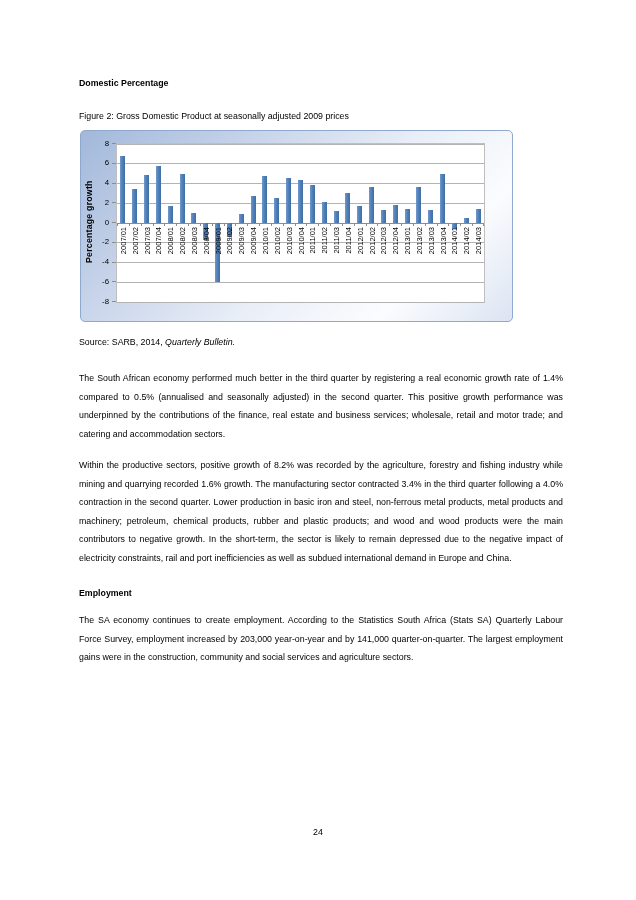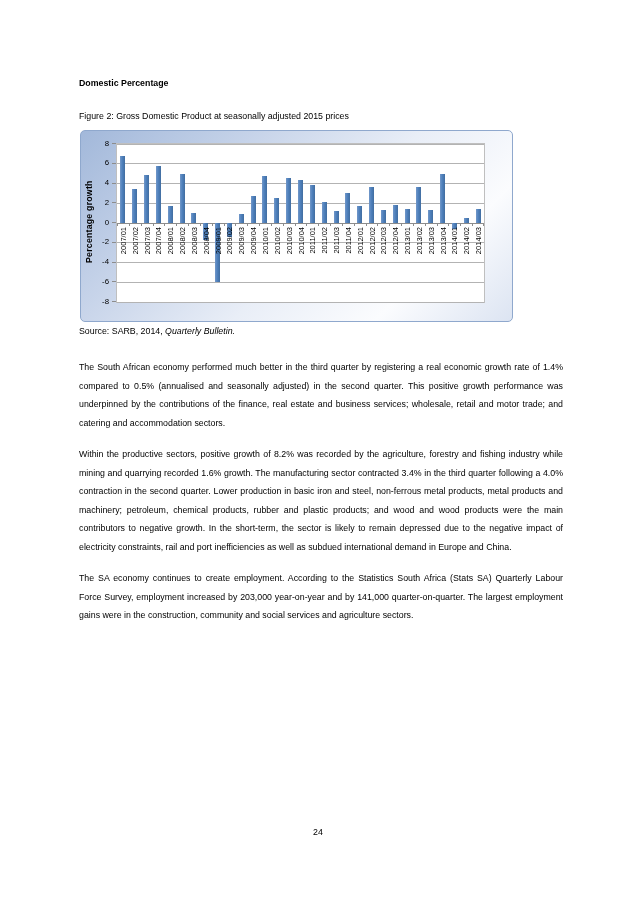--- a/index.html
+++ b/index.html
@@ -7,21 +7,21 @@
     position:relative;width:636px;height:900px;background:#ffffff;
     font-family:"Liberation Sans",sans-serif;color:#000;overflow:hidden;
   }
   .content{position:absolute;left:79px;top:0;width:484px;}
   .heading{font-size:8.8px;font-weight:bold;margin-top:0;}
   .heading-domestic{margin-top:78px;}
   .heading-employment{margin-top:21px;}
   .figcaption{font-size:8.8px;margin-top:23px;}
   .para{font-size:8.8px;line-height:18.5px;text-align:justify;margin-top:13px;}
   .para-first{margin-top:22px;}
-  .source{font-size:8.8px;margin-top:4px;}
+  .source{font-size:8.8px;margin-top:15px;}
   .source .italic{font-style:italic;}
   .page-num{position:absolute;left:0;width:636px;top:827px;text-align:center;font-size:8.8px;}
 
   
   .chart-frame{
     position:relative;margin-top:9px;margin-left:1px;
     width:431px;height:190px;
     border:1px solid #8fa8cd;border-radius:5px;
     background:linear-gradient(135deg,#a2b8da 0%,#c6d3e9 28%,#e9eef7 55%,#fbfcfe 78%,#dce4f2 100%);
   }
@@ -48,21 +48,21 @@
   }
 </style>
 </head>
 <body>
 
 <div class="page">
   <div class="content">
 
     <div class="heading heading-domestic">Domestic Percentage</div>
 
-    <div class="figcaption">Figure 2: Gross Domestic Product at seasonally adjusted 2015 prices</div>
+    <div class="figcaption">Figure 2: Gross Domestic Product at seasonally adjusted 2009 prices</div>
 
     <div class="chart-frame">
       <div class="ytitle">Percentage growth</div>
       <div class="plot-area">
           <div class="gridline" style="top: -0.5px;"></div>
           <div class="gridline" style="top: 19.25px;"></div>
           <div class="gridline" style="top: 39px;"></div>
           <div class="gridline" style="top: 58.75px;"></div>
           <div class="gridline zeroline" style="top: 78.5px;"></div>
           <div class="gridline" style="top: 98.25px;"></div>
@@ -183,18 +183,19 @@
         <div class="ytick-label" style="top: 165.5px;">-8</div>
         <div class="ytick" style="top: 170px;"></div>
       </div>
 
     <div class="source"><span>Source: SARB, 2014, </span><span class="italic">Quarterly Bulletin.</span></div>
 
     <div class="para para-first">The South African economy performed much better in the third quarter by registering a real economic growth rate of 1.4% compared to 0.5% (annualised and seasonally adjusted) in the second quarter. This positive growth performance was underpinned by the contributions of the finance, real estate and business services; wholesale, retail and motor trade; and catering and accommodation sectors.</div>
 
     <div class="para">Within the productive sectors, positive growth of 8.2% was recorded by the agriculture, forestry and fishing industry while mining and quarrying recorded 1.6% growth. The manufacturing sector contracted 3.4% in the third quarter following a 4.0% contraction in the second quarter. Lower production in basic iron and steel, non-ferrous metal products, metal products and machinery; petroleum, chemical products, rubber and plastic products; and wood and wood products were the main contributors to negative growth. In the short-term, the sector is likely to remain depressed due to the negative impact of electricity constraints, rail and port inefficiencies as well as subdued international demand in Europe and China.</div>
 
+    <div class="heading heading-employment">Employment</div>
 
     <div class="para">The SA economy continues to create employment. According to the Statistics South Africa (Stats SA) Quarterly Labour Force Survey, employment increased by 203,000 year-on-year and by 141,000 quarter-on-quarter. The largest employment gains were in the construction, community and social services and agriculture sectors.</div>
   </div>
 
   <div class="page-num">24</div>
 </div>
 
 </body></html>

